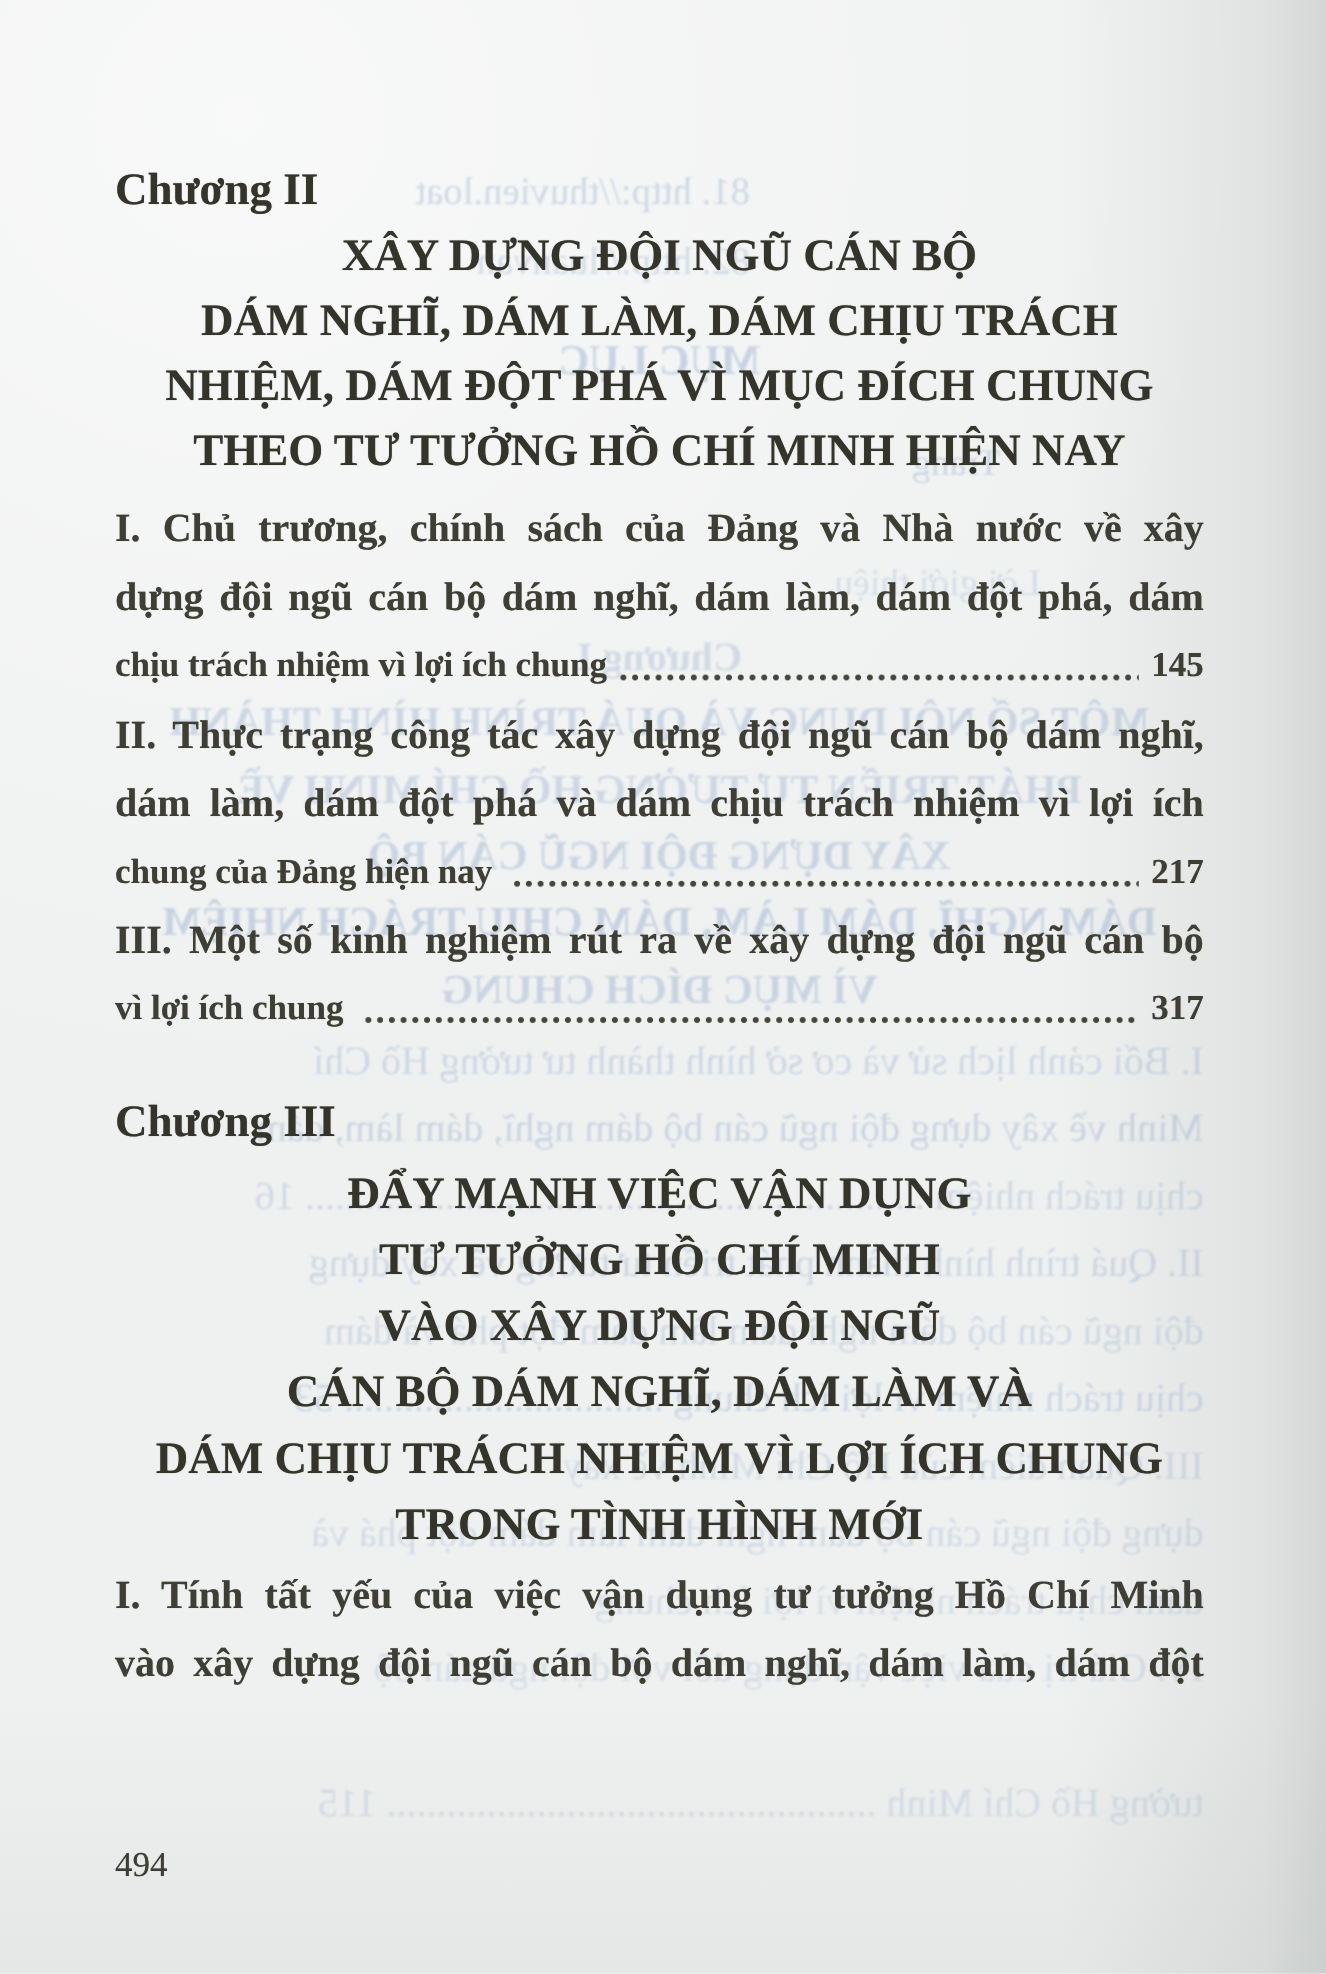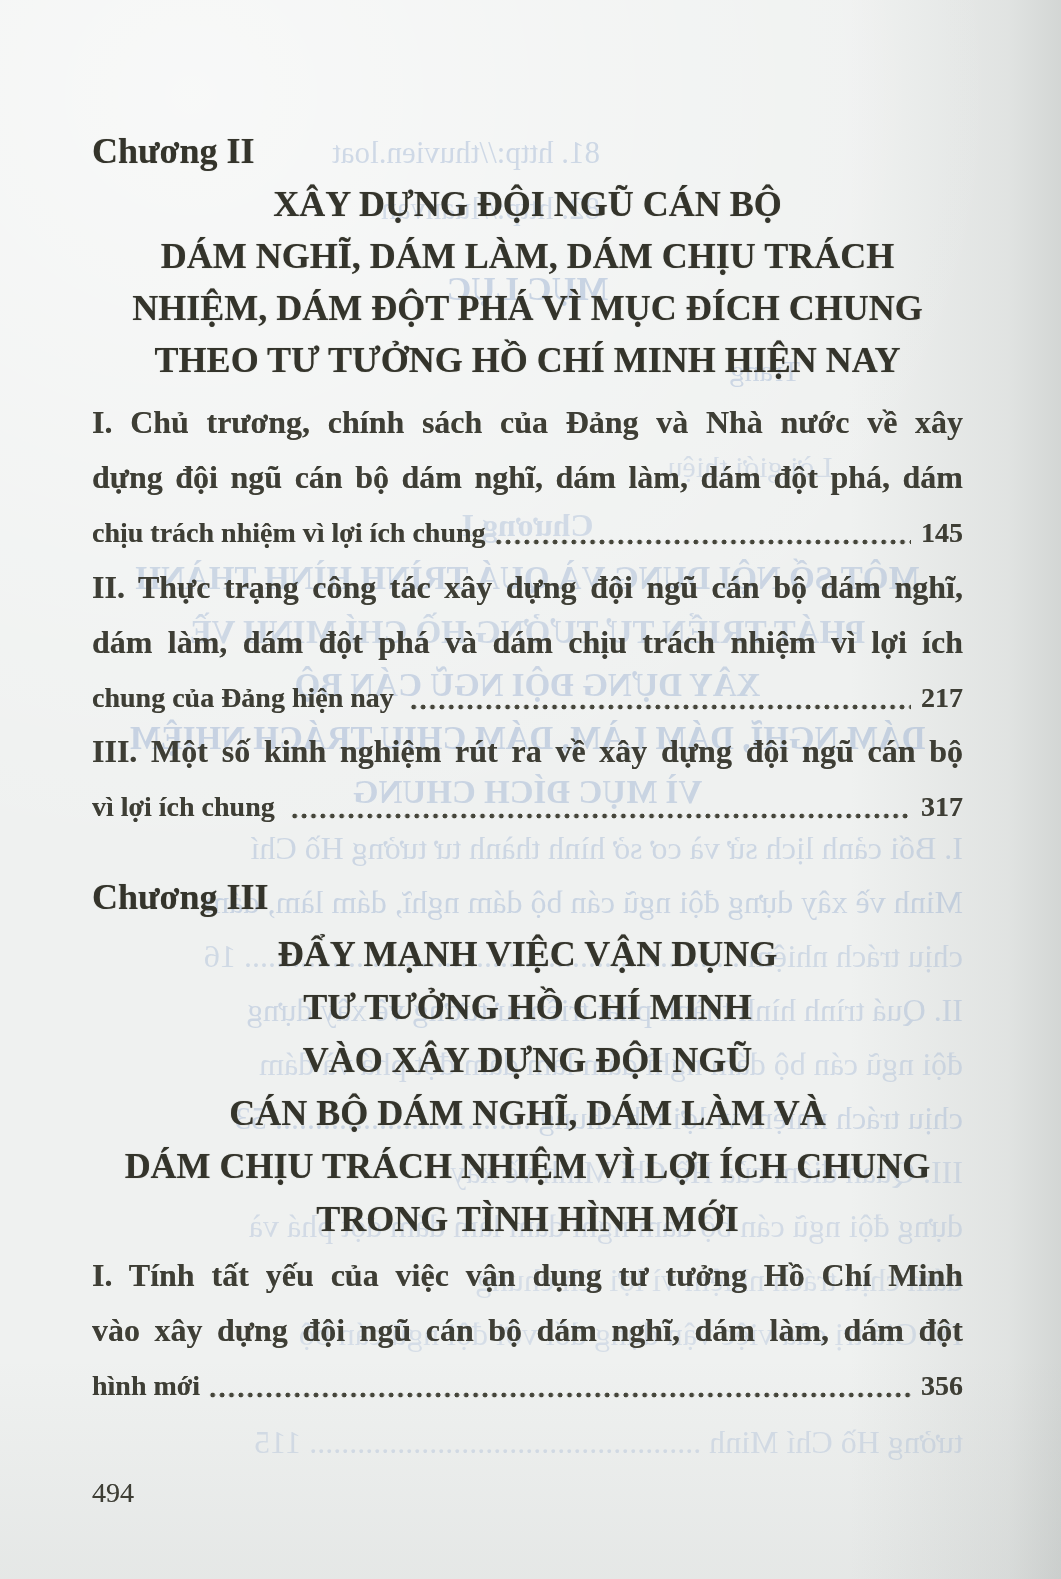--- a/index.html
+++ b/index.html
@@ -139,22 +139,17 @@
     <div class="titleline h53">TƯ TƯỞNG HỒ CHÍ MINH</div>
     <div class="titleline h53">VÀO XÂY DỰNG ĐỘI NGŨ</div>
     <div class="titleline h53">CÁN BỘ DÁM NGHĨ, DÁM LÀM VÀ</div>
     <div class="titleline h53">DÁM CHỊU TRÁCH NHIỆM VÌ LỢI ÍCH CHUNG</div>
     <div class="titleline h53">TRONG TÌNH HÌNH MỚI</div>
   </div>
 
   <div class="abs entry" style="top:1248px">
     <div class="jline">I. Tính tất yếu của việc vận dụng tư tưởng Hồ Chí Minh</div>
     <div class="jline">vào xây dựng đội ngũ cán bộ dám nghĩ, dám làm, dám đột</div>
-    <div class="lastline">
-      <span class="lt">hình mới</span>
-      <span class="dots"></span>
-      <span class="pnum">356</span>
-    </div>
   </div>
 
   <div class="abs footer-num" style="left:92px;top:1470px">494</div>
 
 </div>
 
 </body></html>

